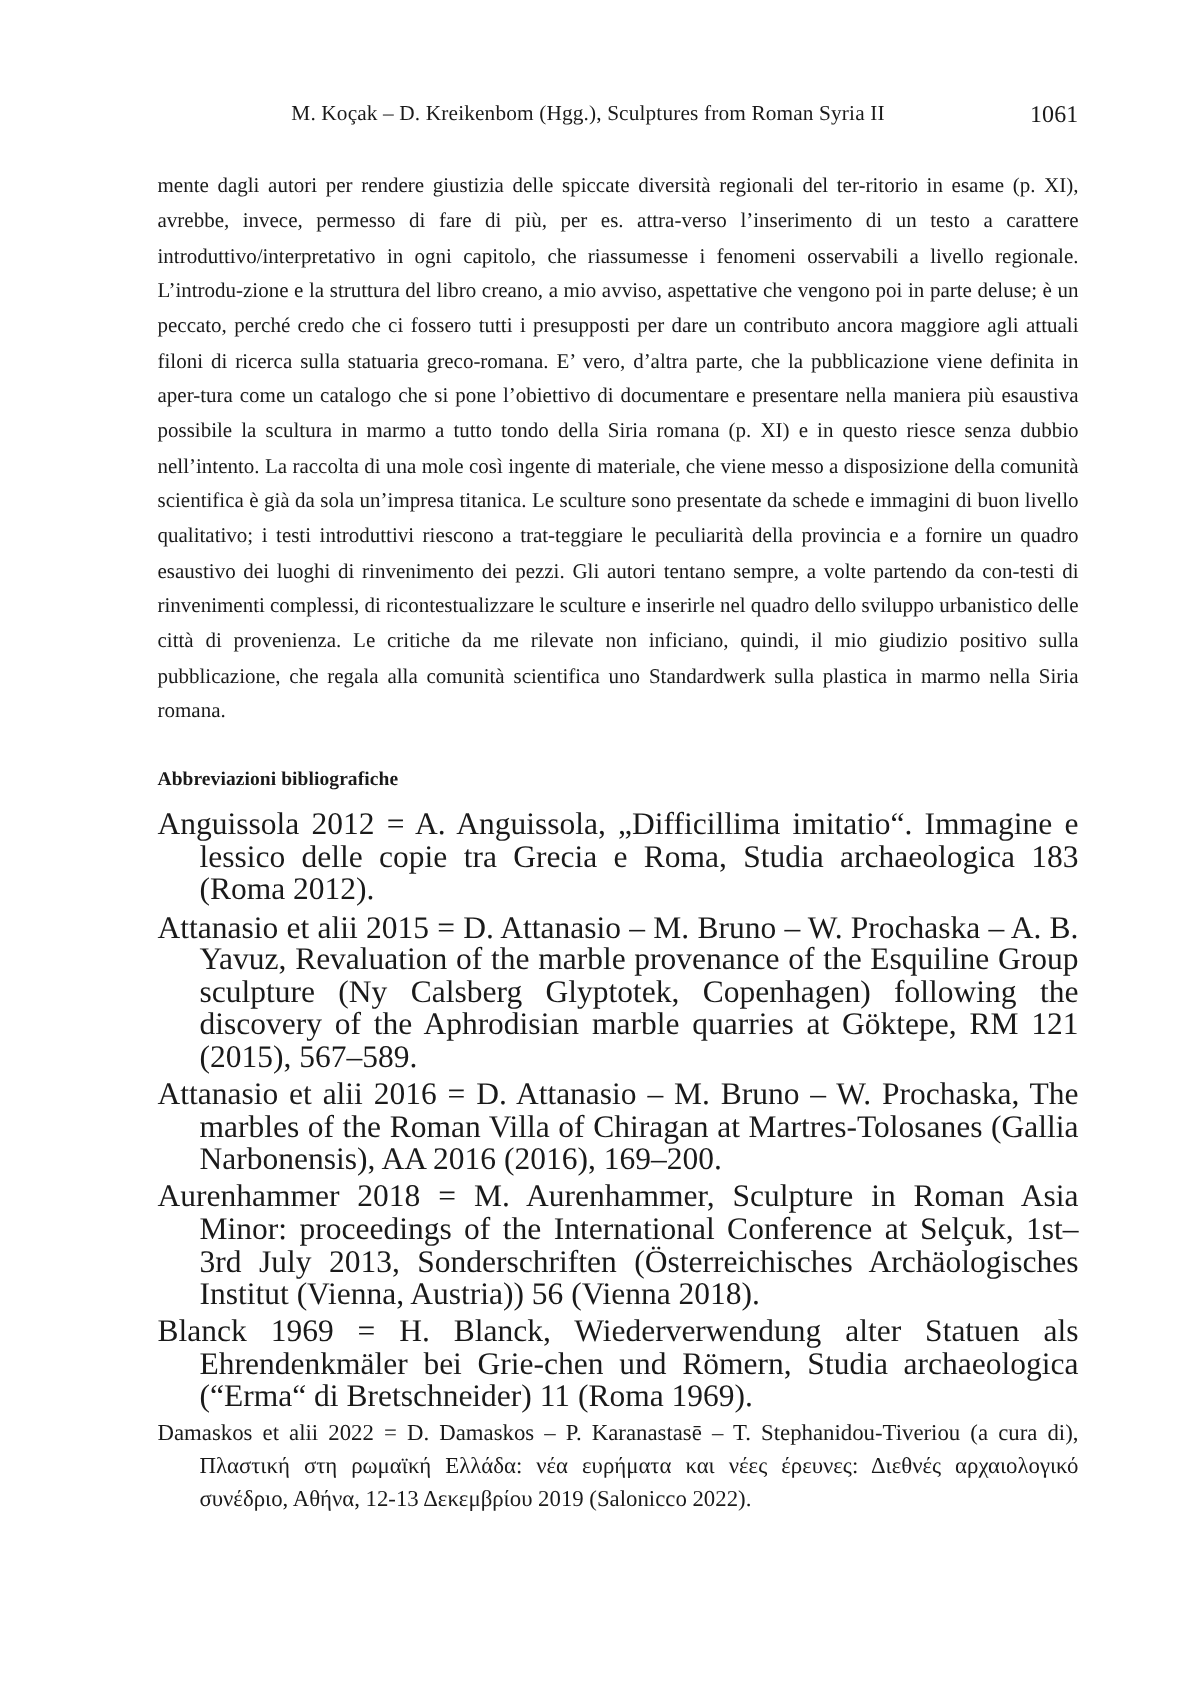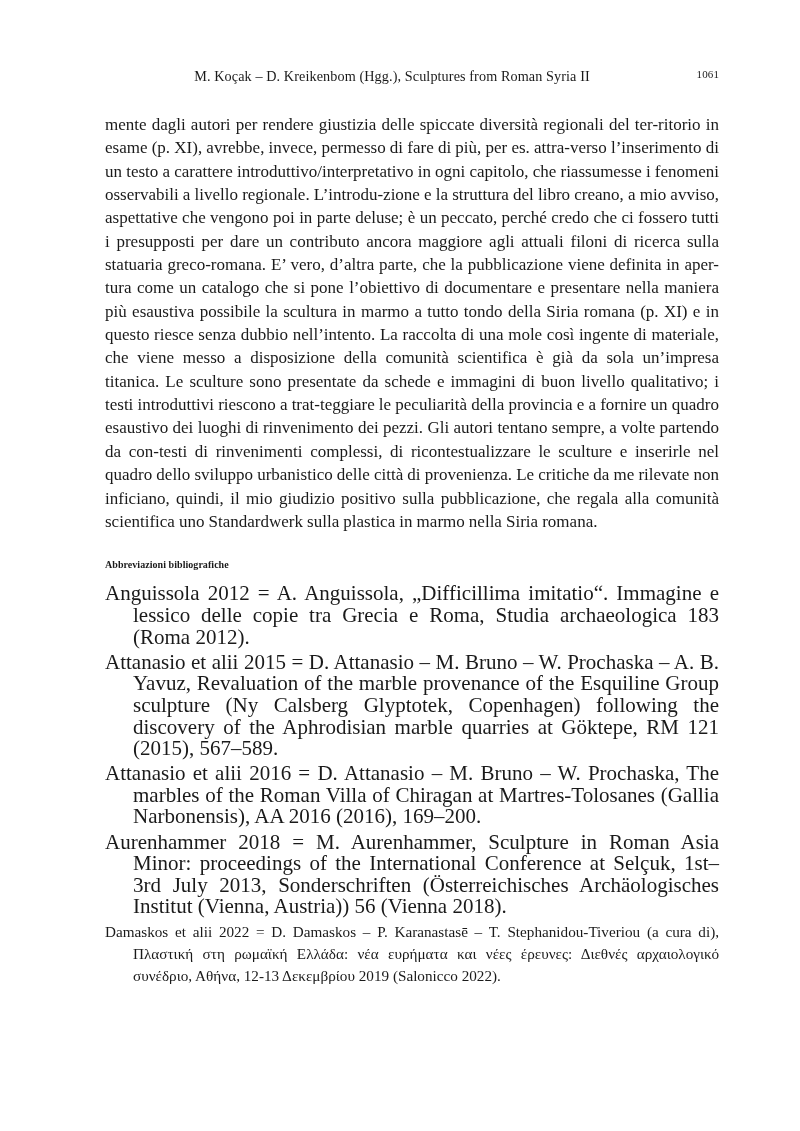--- a/index.html
+++ b/index.html
@@ -38,39 +38,39 @@
   }
   .running-head .rh-title {
     position: absolute;
     left: 50%;
     transform: translateX(-50%);
     margin-left: -20px;
   }
   .running-head .rh-folio {
     position: absolute;
     right: 0;
-    font-size: 11px;
+    font-size: 16px;
   }
 
   
   .body-par {
     margin-top: 25px;
-    font-size: 17px;
+    font-size: 14px;
     line-height: 23.35px;
     text-align: justify;
     text-justify: inter-word;
     hyphens: manual;
     -webkit-hyphens: manual;
     word-spacing: -0.15px;
   }
 
   
   .biblio-heading {
     margin-top: 22px;
-    font-size: 10px;
+    font-size: 13px;
     font-weight: bold;
     line-height: 20px;
     letter-spacing: 0.05px;
   }
   .biblio-list {
     margin: 0;
     padding: 0;
     list-style: none;
   }
   .biblio-entry {
@@ -104,17 +104,18 @@
 
     <p class="body-par">mente dagli autori per rendere giustizia delle spiccate diversità regionali del ter-ritorio in esame (p. XI), avrebbe, invece, permesso di fare di più, per es. attra-verso l’inserimento di un testo a carattere introduttivo/interpretativo in ogni capitolo, che riassumesse i fenomeni osservabili a livello regionale. L’introdu-zione e la struttura del libro creano, a mio avviso, aspettative che vengono poi in parte deluse; è un peccato, perché credo che ci fossero tutti i presupposti per dare un contributo ancora maggiore agli attuali filoni di ricerca sulla statuaria greco-romana. E’ vero, d’altra parte, che la pubblicazione viene definita in aper-tura come un catalogo che si pone l’obiettivo di documentare e presentare nella maniera più esaustiva possibile la scultura in marmo a tutto tondo della Siria romana (p. XI) e in questo riesce senza dubbio nell’intento. La raccolta di una mole così ingente di materiale, che viene messo a disposizione della comunità scientifica è già da sola un’impresa titanica. Le sculture sono presentate da schede e immagini di buon livello qualitativo; i testi introduttivi riescono a trat-teggiare le peculiarità della provincia e a fornire un quadro esaustivo dei luoghi di rinvenimento dei pezzi. Gli autori tentano sempre, a volte partendo da con-testi di rinvenimenti complessi, di ricontestualizzare le sculture e inserirle nel quadro dello sviluppo urbanistico delle città di provenienza. Le critiche da me rilevate non inficiano, quindi, il mio giudizio positivo sulla pubblicazione, che regala alla comunità scientifica uno Standardwerk sulla plastica in marmo nella Siria romana.</p>
 
     <h2 class="biblio-heading">Abbreviazioni bibliografiche</h2>
 
     <ul class="biblio-list">
       <li class="biblio-entry">Anguissola 2012 = A. Anguissola, „Difficillima imitatio“. Immagine e lessico delle copie tra Grecia e Roma, Studia archaeologica 183 (Roma 2012).</li>
       <li class="biblio-entry">Attanasio et alii 2015 = D. Attanasio – M. Bruno – W. Prochaska – A. B. Yavuz, Revaluation of the marble provenance of the Esquiline Group sculpture (Ny Calsberg Glyptotek, Copenhagen) following the discovery of the Aphrodisian marble quarries at Göktepe, RM 121 (2015), 567–589.</li>
       <li class="biblio-entry">Attanasio et alii 2016 = D. Attanasio – M. Bruno – W. Prochaska, The marbles of the Roman Villa of Chiragan at Martres-Tolosanes (Gallia Narbonensis), AA 2016 (2016), 169–200.</li>
       <li class="biblio-entry">Aurenhammer 2018 = M. Aurenhammer, Sculpture in Roman Asia Minor: proceedings of the International Conference at Selçuk, 1st–3rd July 2013, Sonderschriften (Österreichisches Archäologisches Institut (Vienna, Austria)) 56 (Vienna 2018).</li>
+      <li class="biblio-entry">Blanck 1969 = H. Blanck, Wiederverwendung alter Statuen als Ehrendenkmäler bei Grie-chen und Römern, Studia archaeologica (“Erma“ di Bretschneider) 11 (Roma 1969).</li>
       <li class="biblio-entry has-greek">Damaskos et alii 2022 = D. Damaskos – P. Karanastasē – T. Stephanidou-Tiveriou (a cura di), Πλαστική στη ρωμαϊκή Ελλάδα: νέα ευρήματα και νέες έρευνες: Διεθνές αρχαιολογικό συνέδριο, Αθήνα, 12-13 Δεκεμβρίου 2019 (Salonicco 2022).</li>
     </ul>
 
   </div>
 </div>
 
 </body></html>

